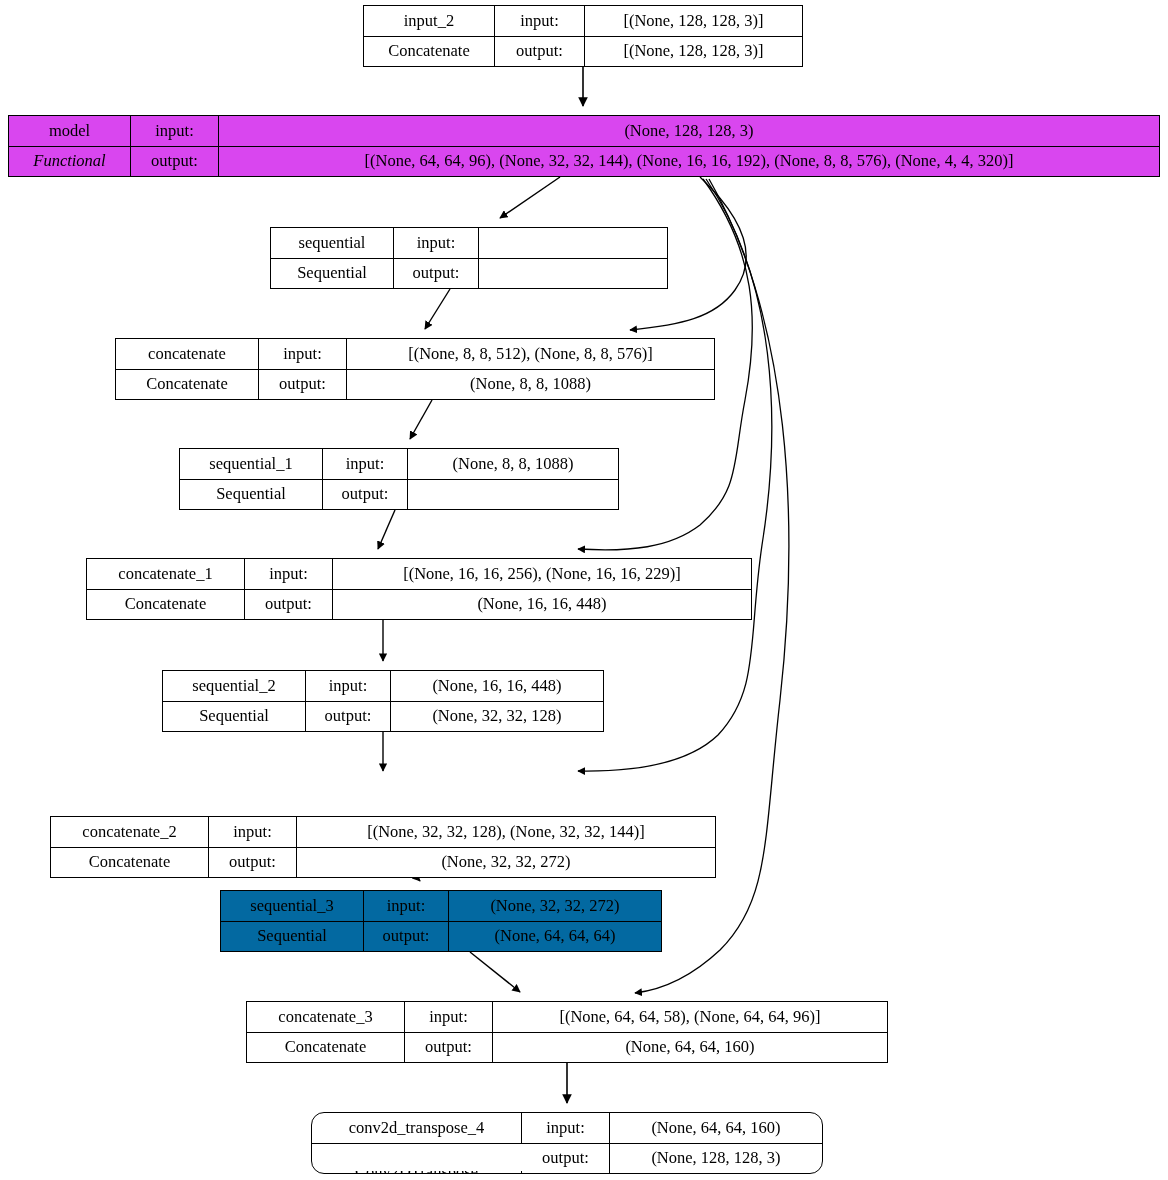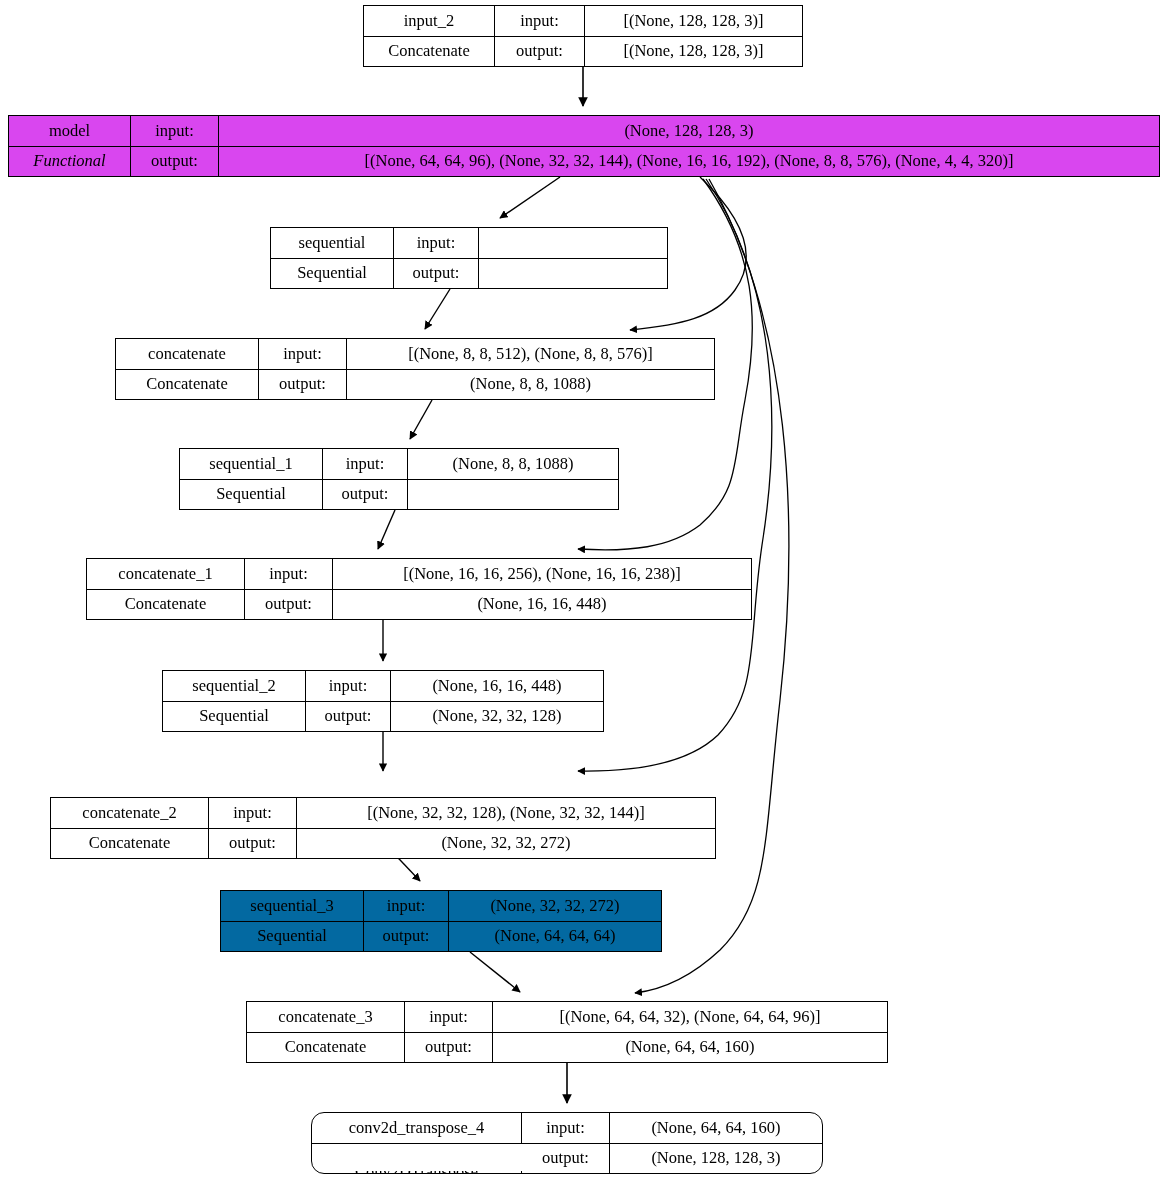--- a/index.html
+++ b/index.html
@@ -159,41 +159,41 @@
         </div>
         <div class="node-row bottom">
           <div class="cell c-name" style="width: 143px; flex: 0 0 143px;">Sequential</div>
           <div class="cell c-label" style="width: 85px; flex: 0 0 85px;">output:</div>
         </div>
       </div>
       <div class="node" style="left: 50px; top: 558px; width: 666px; height: 62px; border-color: rgb(0, 0, 0); background: rgb(255, 255, 255); margin-left: 36px;">
         <div class="node-row top">
           <div class="cell c-name" style="width: 158px; flex: 0 0 158px;">concatenate_1</div>
           <div class="cell c-label" style="width: 88px; flex: 0 0 88px;">input:</div>
-          <div class="cell c-shape">[(None, 16, 16, 256), (None, 16, 16, 238)]</div>
+          <div class="cell c-shape">[(None, 16, 16, 256), (None, 16, 16, 229)]</div>
         </div>
         <div class="node-row bottom">
           <div class="cell c-name" style="width: 158px; flex: 0 0 158px;">Concatenate</div>
           <div class="cell c-label" style="width: 88px; flex: 0 0 88px;">output:</div>
           <div class="cell c-shape">(None, 16, 16, 448)</div>
         </div>
       </div>
       <div class="node" style="left: 162px; top: 670px; width: 442px; height: 62px; border-color: rgb(0, 0, 0); background: rgb(255, 255, 255);">
         <div class="node-row top">
           <div class="cell c-name" style="width: 143px; flex: 0 0 143px;">sequential_2</div>
           <div class="cell c-label" style="width: 85px; flex: 0 0 85px;">input:</div>
           <div class="cell c-shape">(None, 16, 16, 448)</div>
         </div>
         <div class="node-row bottom">
           <div class="cell c-name" style="width: 143px; flex: 0 0 143px;">Sequential</div>
           <div class="cell c-label" style="width: 85px; flex: 0 0 85px;">output:</div>
           <div class="cell c-shape">(None, 32, 32, 128)</div>
         </div>
       </div>
-      <div class="node" style="left: 50px; top: 797px; width: 666px; height: 62px; border-color: rgb(0, 0, 0); background: rgb(255, 255, 255);">
+      <div class="node" style="left: 50px; top: 816px; width: 666px; height: 62px; border-color: rgb(0, 0, 0); background: rgb(255, 255, 255);">
         <div class="node-row top">
           <div class="cell c-name" style="width: 158px; flex: 0 0 158px;">concatenate_2</div>
           <div class="cell c-label" style="width: 88px; flex: 0 0 88px;">input:</div>
           <div class="cell c-shape">[(None, 32, 32, 128), (None, 32, 32, 144)]</div>
         </div>
         <div class="node-row bottom">
           <div class="cell c-name" style="width: 158px; flex: 0 0 158px;">Concatenate</div>
           <div class="cell c-label" style="width: 88px; flex: 0 0 88px;">output:</div>
           <div class="cell c-shape">(None, 32, 32, 272)</div>
         </div>
@@ -207,21 +207,21 @@
         <div class="node-row bottom">
           <div class="cell c-name" style="width: 143px; flex: 0 0 143px;">Sequential</div>
           <div class="cell c-label" style="width: 85px; flex: 0 0 85px;">output:</div>
           <div class="cell c-shape">(None, 64, 64, 64)</div>
         </div>
       </div>
       <div class="node" style="left: 246px; top: 1001px; width: 642px; height: 62px; border-color: rgb(0, 0, 0); background: rgb(255, 255, 255);">
         <div class="node-row top">
           <div class="cell c-name" style="width: 158px; flex: 0 0 158px;">concatenate_3</div>
           <div class="cell c-label" style="width: 88px; flex: 0 0 88px;">input:</div>
-          <div class="cell c-shape">[(None, 64, 64, 32), (None, 64, 64, 96)]</div>
+          <div class="cell c-shape">[(None, 64, 64, 58), (None, 64, 64, 96)]</div>
         </div>
         <div class="node-row bottom">
           <div class="cell c-name" style="width: 158px; flex: 0 0 158px;">Concatenate</div>
           <div class="cell c-label" style="width: 88px; flex: 0 0 88px;">output:</div>
           <div class="cell c-shape">(None, 64, 64, 160)</div>
         </div>
       </div>
       <div class="node" style="left: 311px; top: 1112px; width: 512px; height: 62px; border-color: rgb(0, 0, 0); background: rgb(255, 255, 255); border-radius: 13px;">
         <div class="node-row top">
           <div class="cell c-name" style="width: 210px; flex: 0 0 210px;">conv2d_transpose_4</div>

